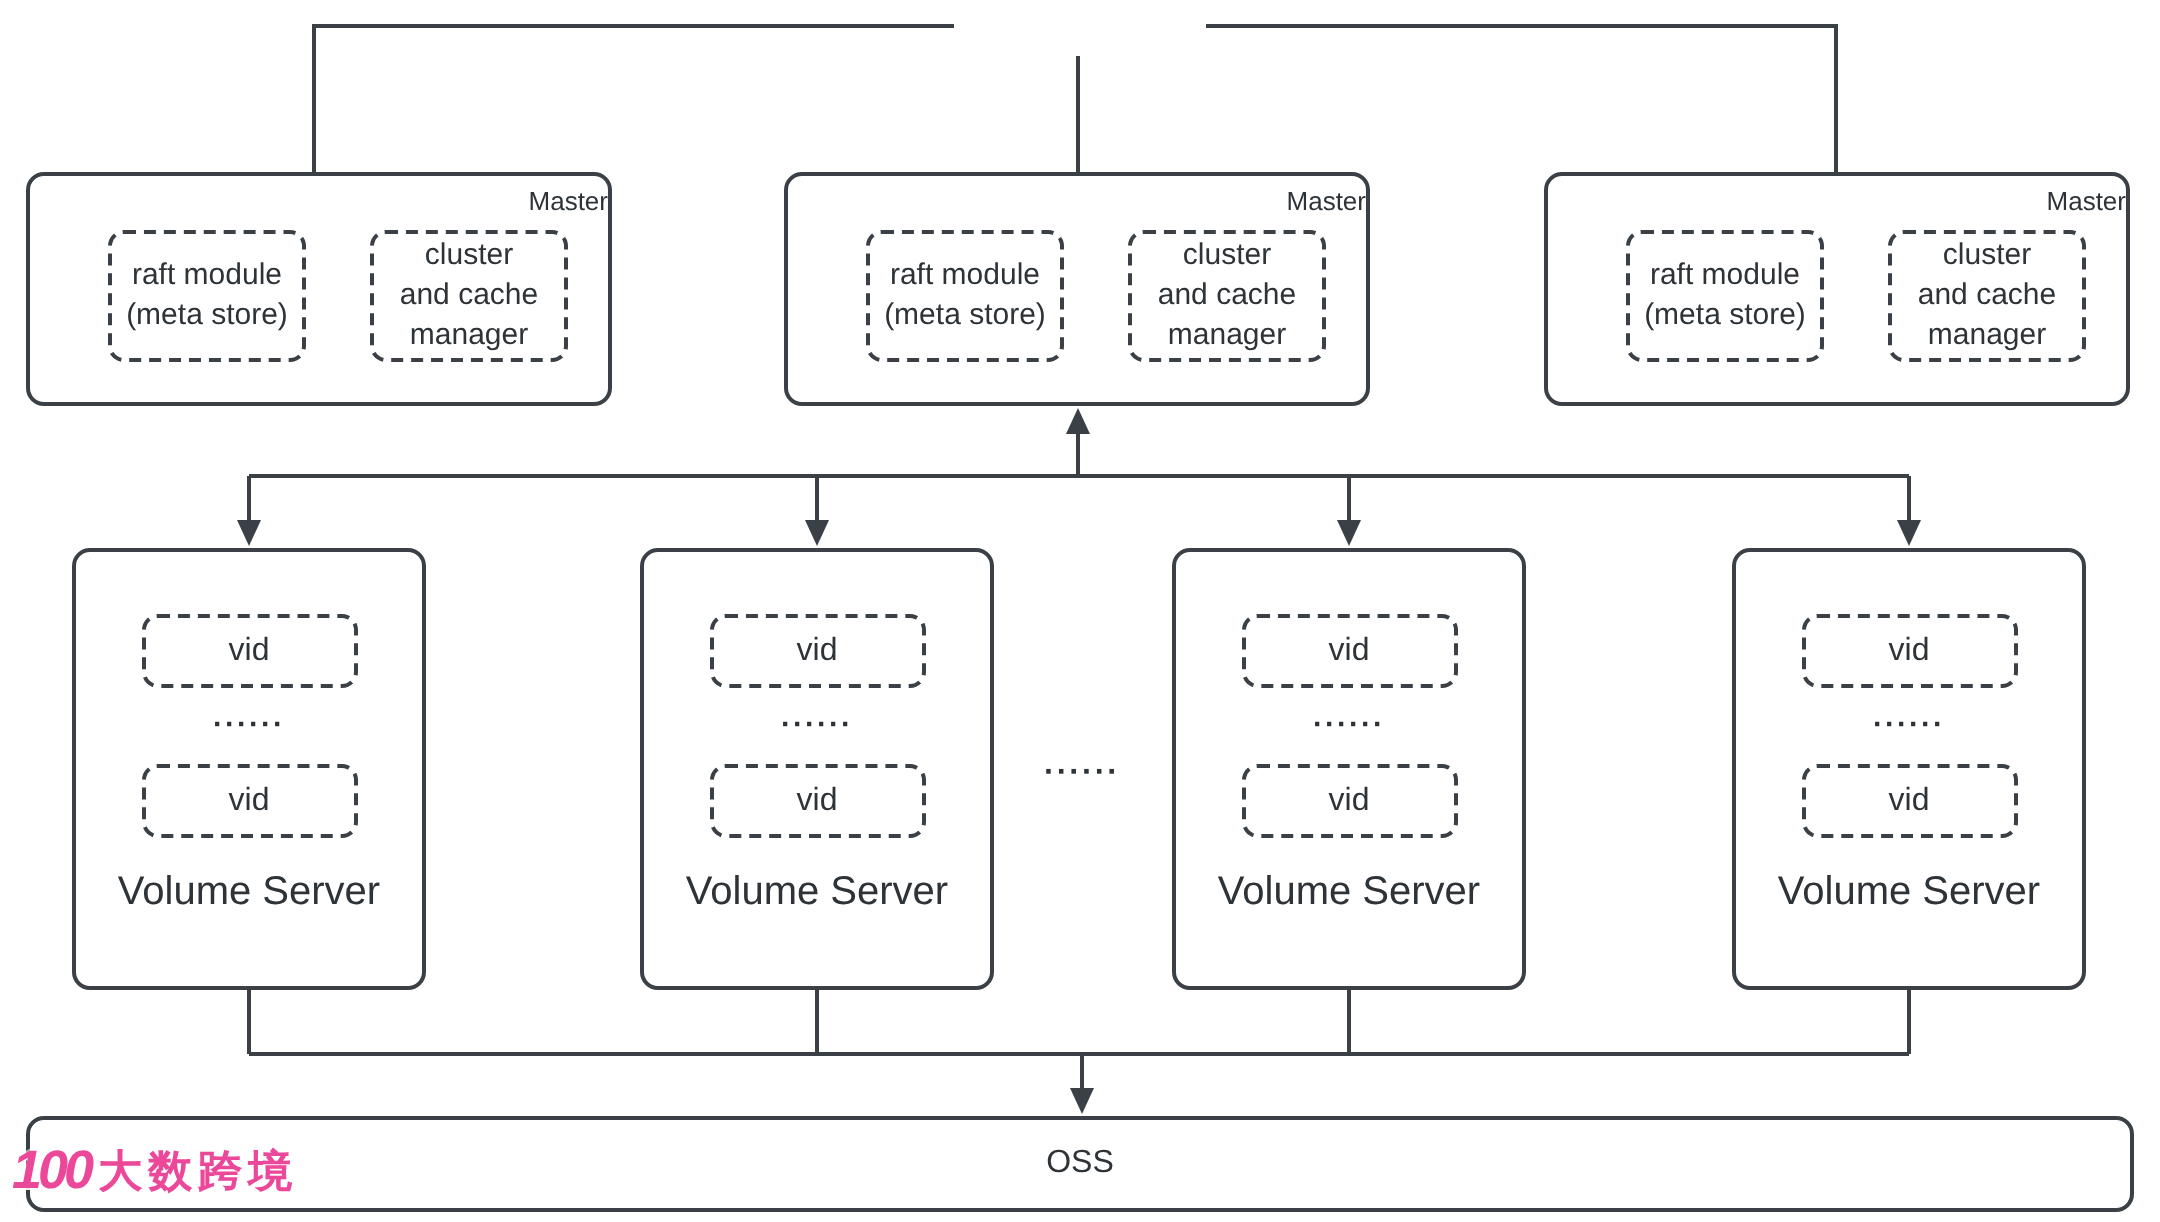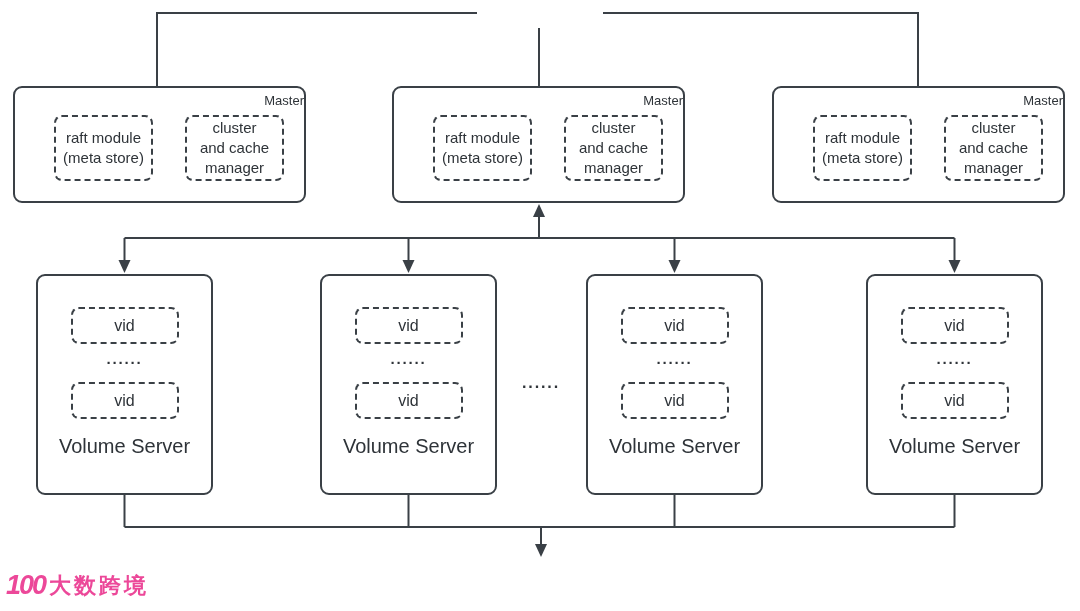--- a/index.html
+++ b/index.html
@@ -251,19 +251,22 @@
     <div class="vs-label">Volume Server</div>
   </div>
 
   <div class="vs v4">
     <div class="vid first">vid</div>
     <div class="vs-dots">······</div>
     <div class="vid">vid</div>
     <div class="vs-label">Volume Server</div>
   </div>
 
+  <div class="oss">
+    <span>OSS</span>
+  </div>
 
   <div class="watermark">
     <span class="wm-logo">100</span>
     <span class="wm-text">大数跨境</span>
   </div>
 
 </div>
 
 </body></html>

